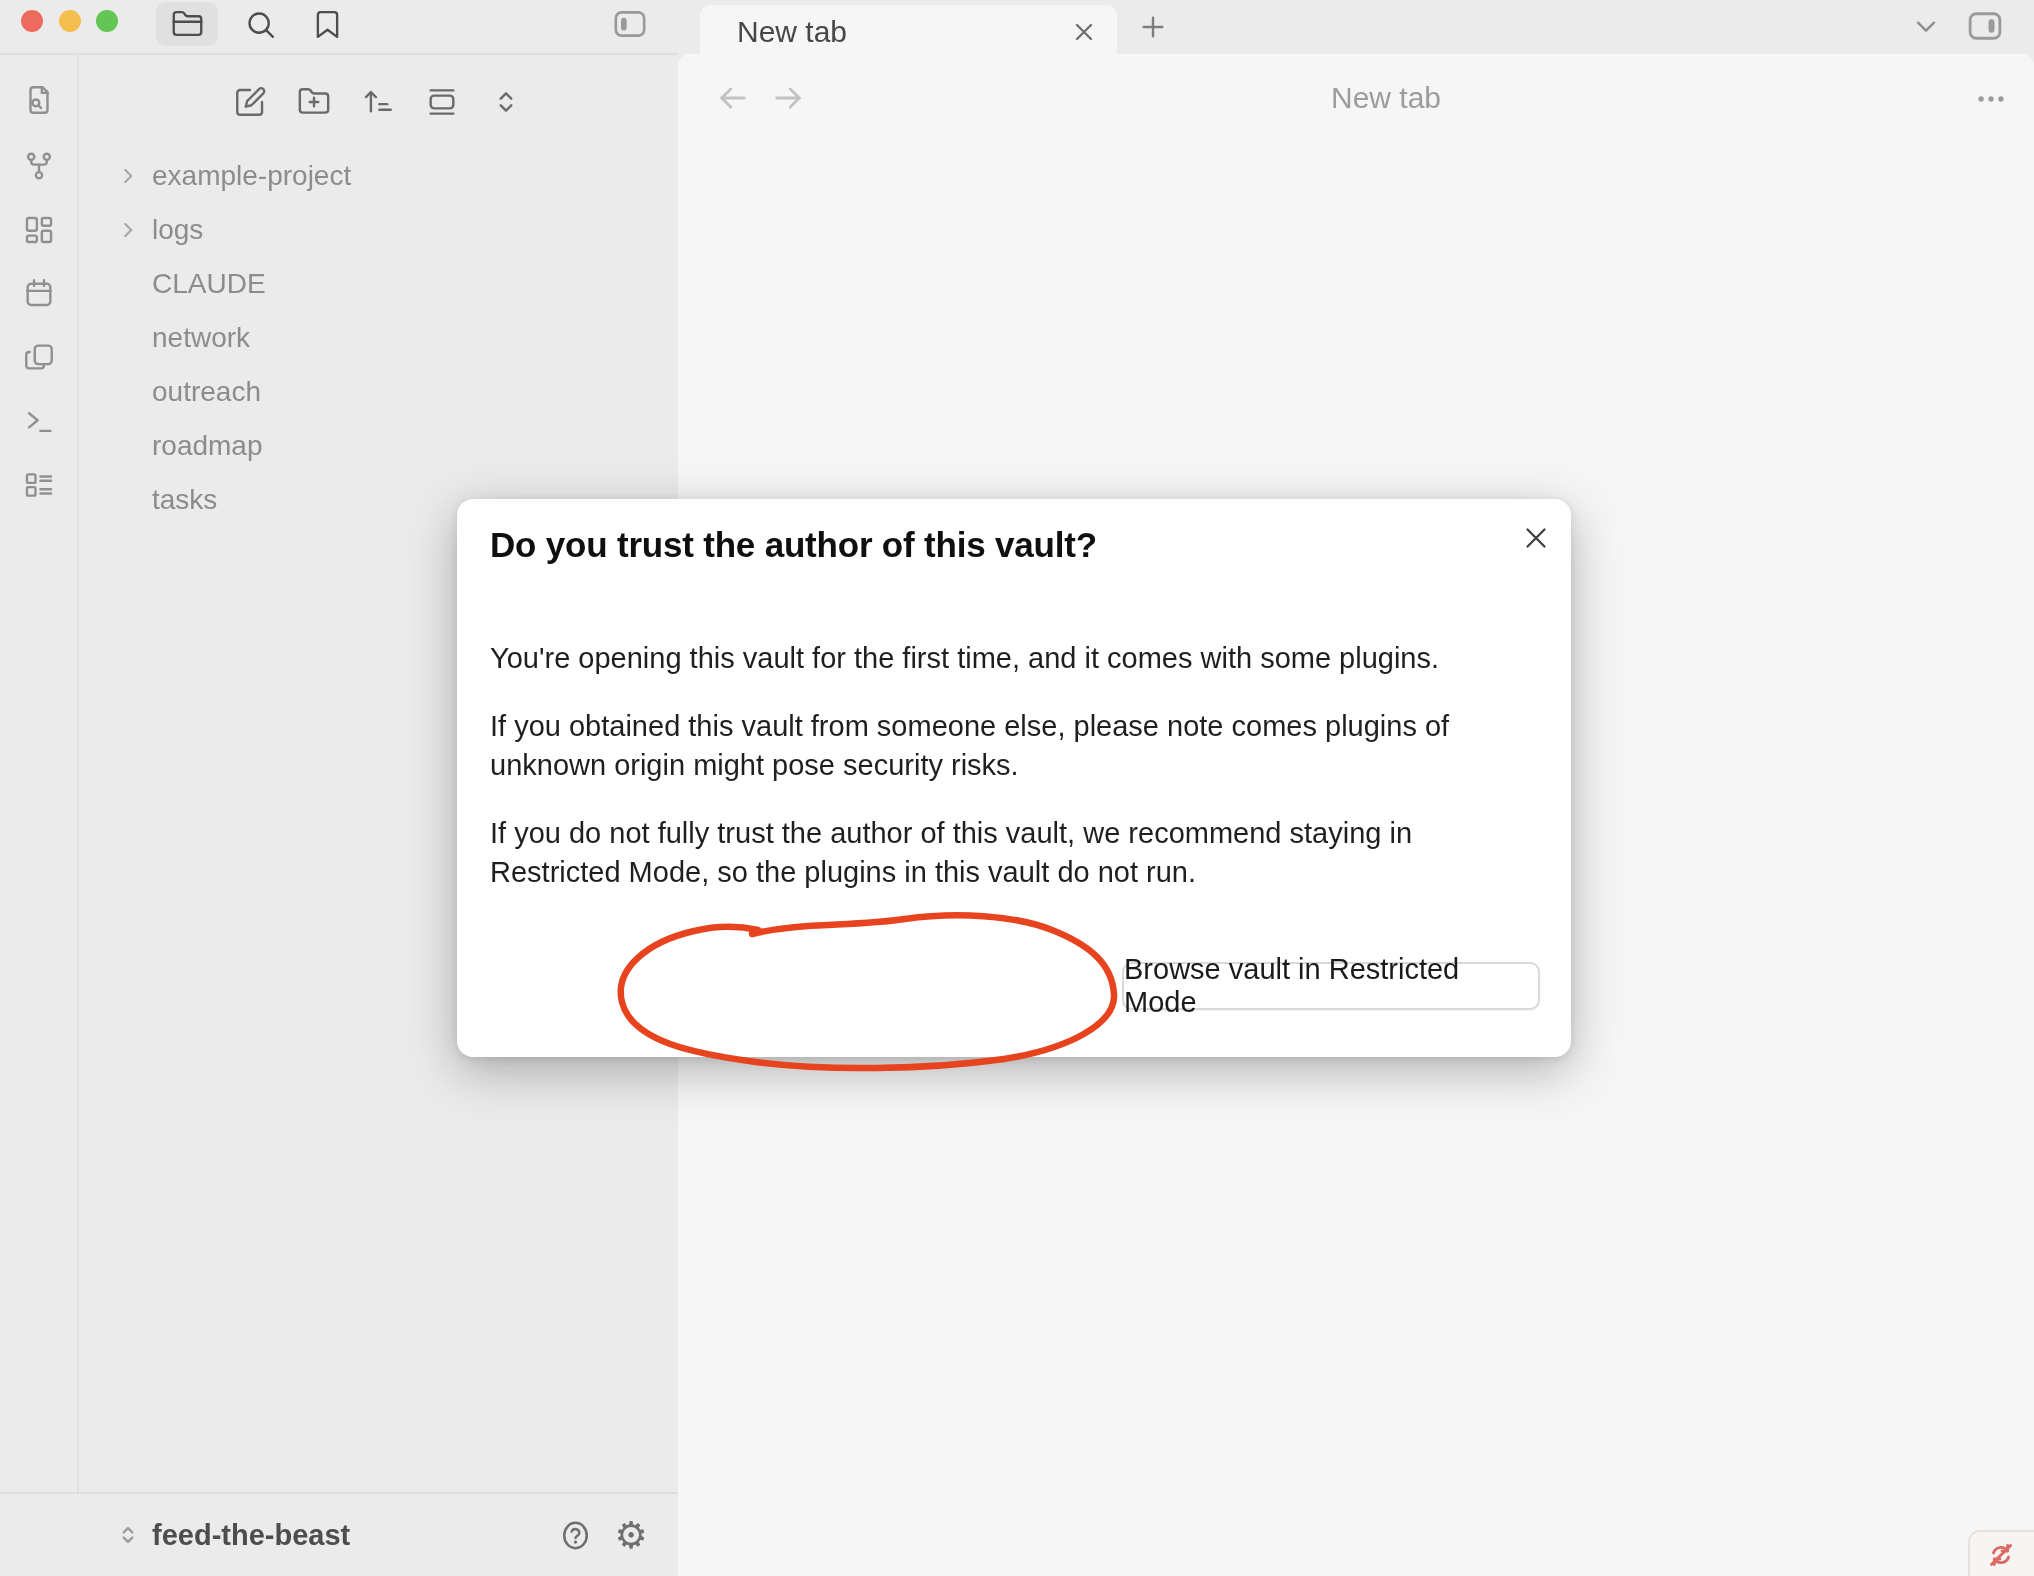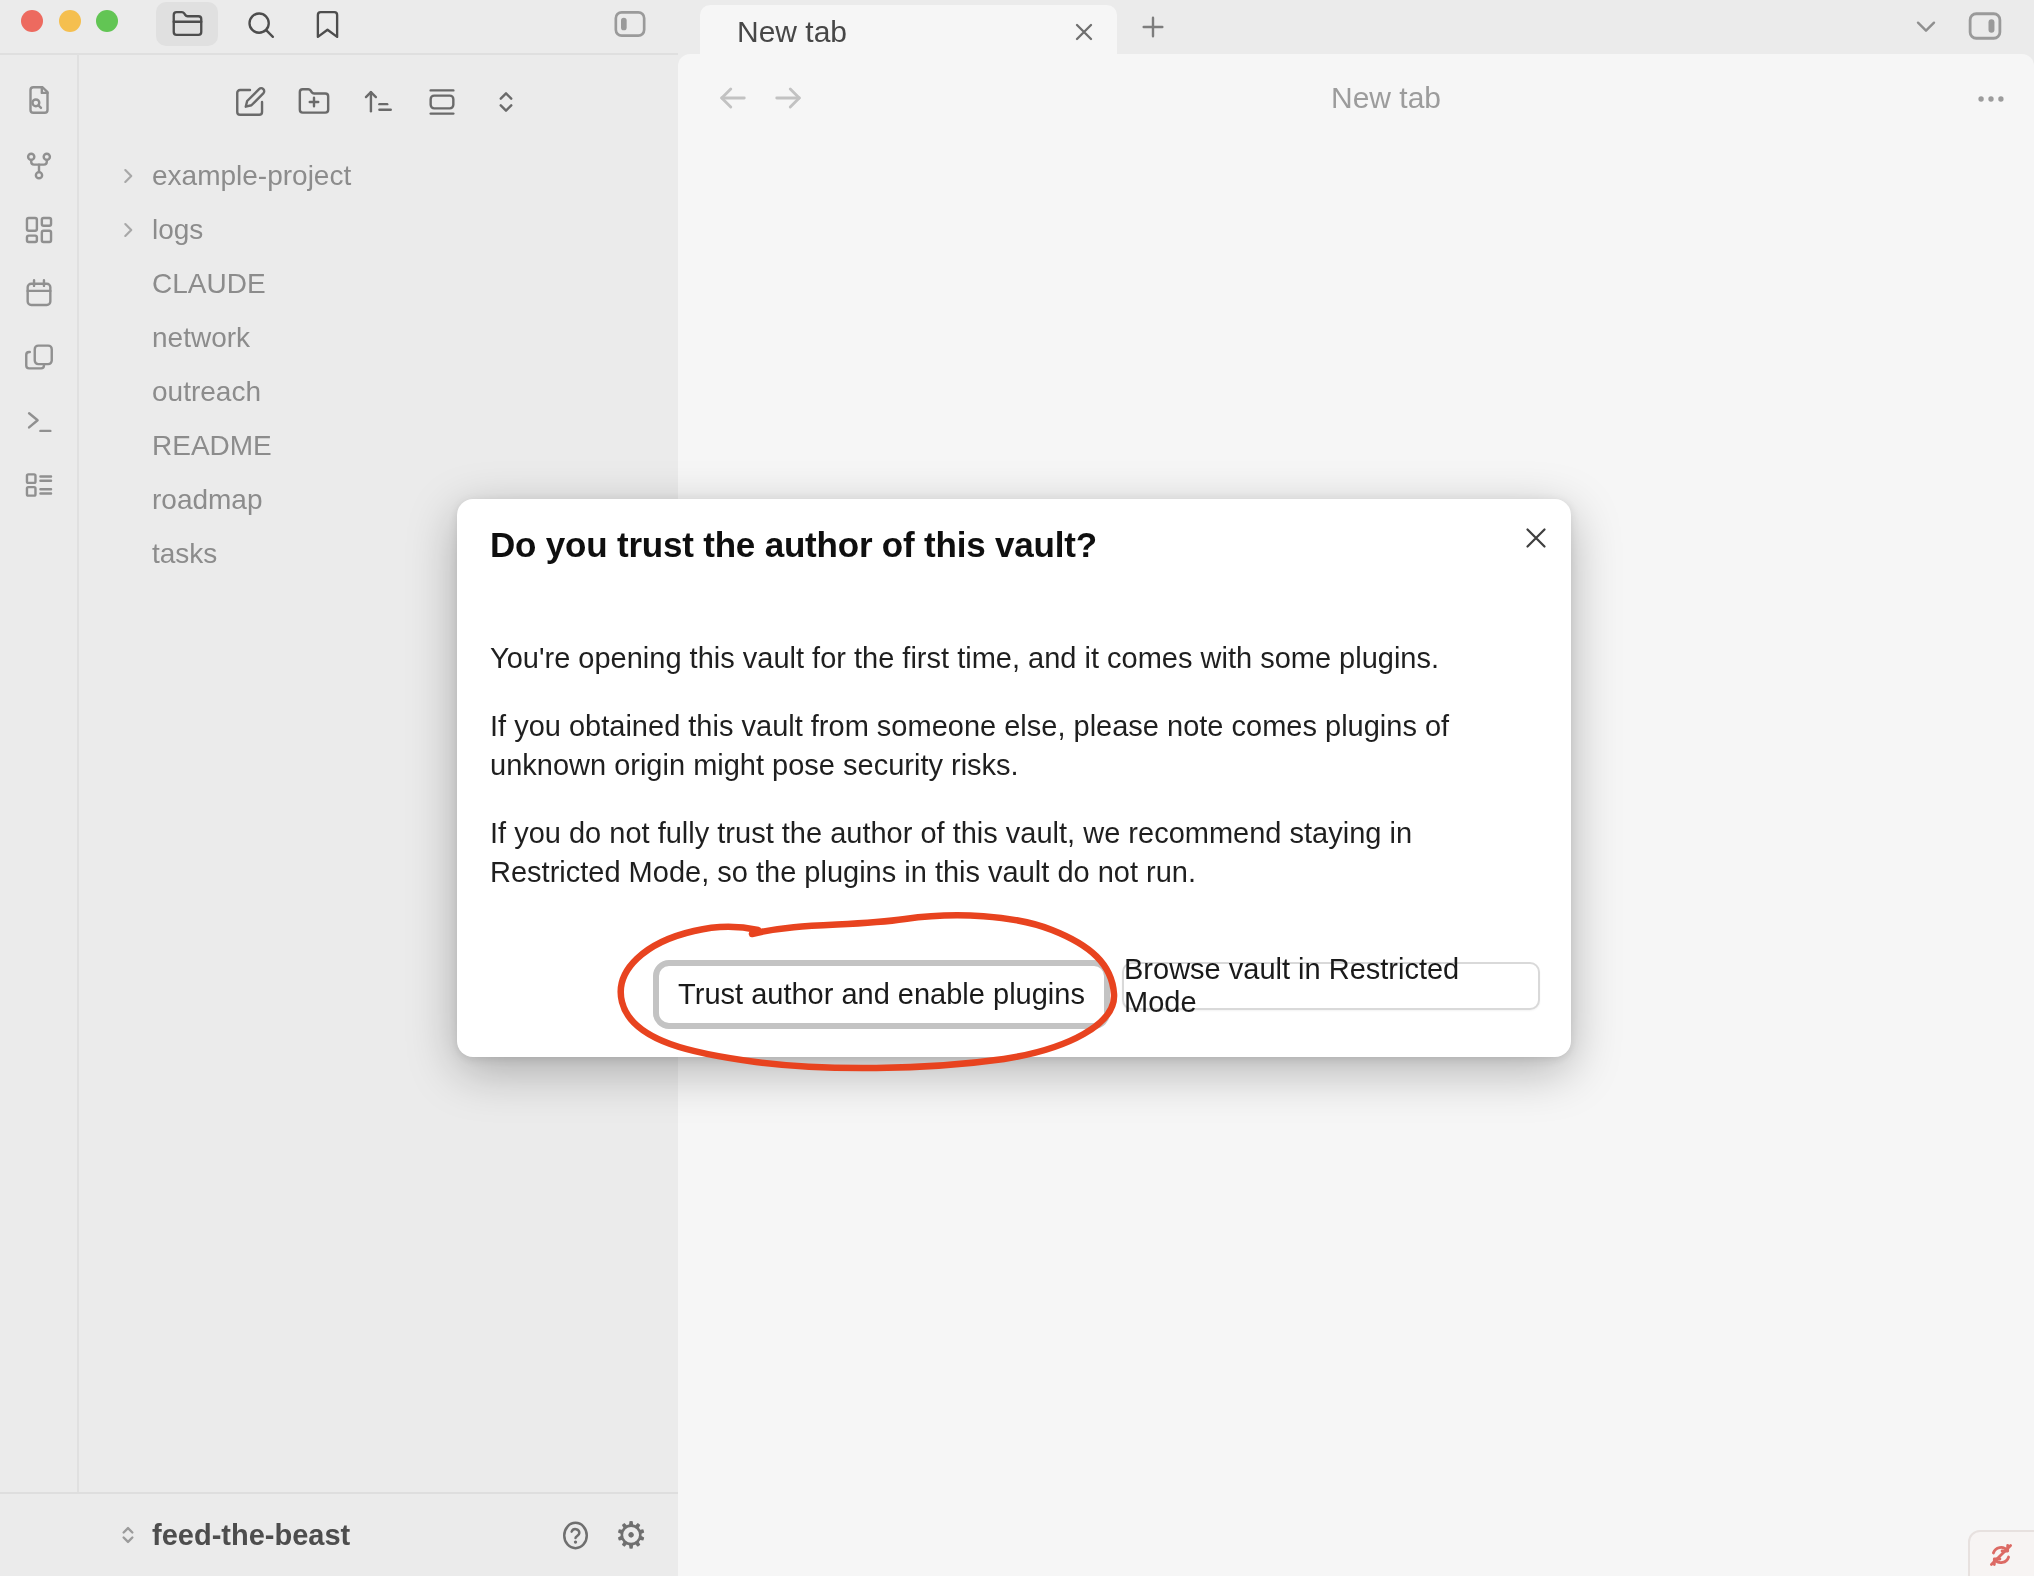--- a/index.html
+++ b/index.html
@@ -352,24 +352,20 @@
     <div class="tree-row">
       <span class="tree-indent"></span>
       <span class="tree-label">network</span>
     </div>
     <div class="tree-row">
       <span class="tree-indent"></span>
       <span class="tree-label">outreach</span>
     </div>
     <div class="tree-row">
       <span class="tree-indent"></span>
-      <span class="tree-label">README</span>
-    </div>
-    <div class="tree-row">
-      <span class="tree-indent"></span>
       <span class="tree-label">roadmap</span>
     </div>
     <div class="tree-row">
       <span class="tree-indent"></span>
       <span class="tree-label">tasks</span>
     </div>
   </div>
 
   <div class="vault-bar">
     <span class="vault-switch-icon">
@@ -403,23 +399,20 @@
       </svg>
     </span>
   </div>
   <div class="dialog-title">Do you trust the author of this vault?</div>
   <div class="dialog-body">
     <p>You're opening this vault for the first time, and it comes with some plugins.</p>
     <p>If you obtained this vault from someone else, please note comes plugins of
 unknown origin might pose security risks.</p>
     <p>If you do not fully trust the author of this vault, we recommend staying in
 Restricted Mode, so the plugins in this vault do not run.</p>
-  </div>
-  <div class="btn btn-trust">
-    <span>Trust author and enable plugins</span>
   </div>
   <div class="btn btn-restricted">
     <span>Browse vault in Restricted Mode</span>
   </div>
 </div>
 
 <div class="annotation">
   <svg viewBox="0 0 530 180" fill="none">
     <path d="M152 34 C200 22 250 27 305 19 C355 12 415 15 452 30 C490 45 512 64 514 94 C516 124 468 149 404 159 C326 170 224 171 156 162 C96 154 32 142 22 102 C14 70 46 42 94 31 C114 26 136 25 158 30" stroke="#e8431f" stroke-width="6.5" stroke-linecap="round" stroke-linejoin="round"></path>
   </svg>

